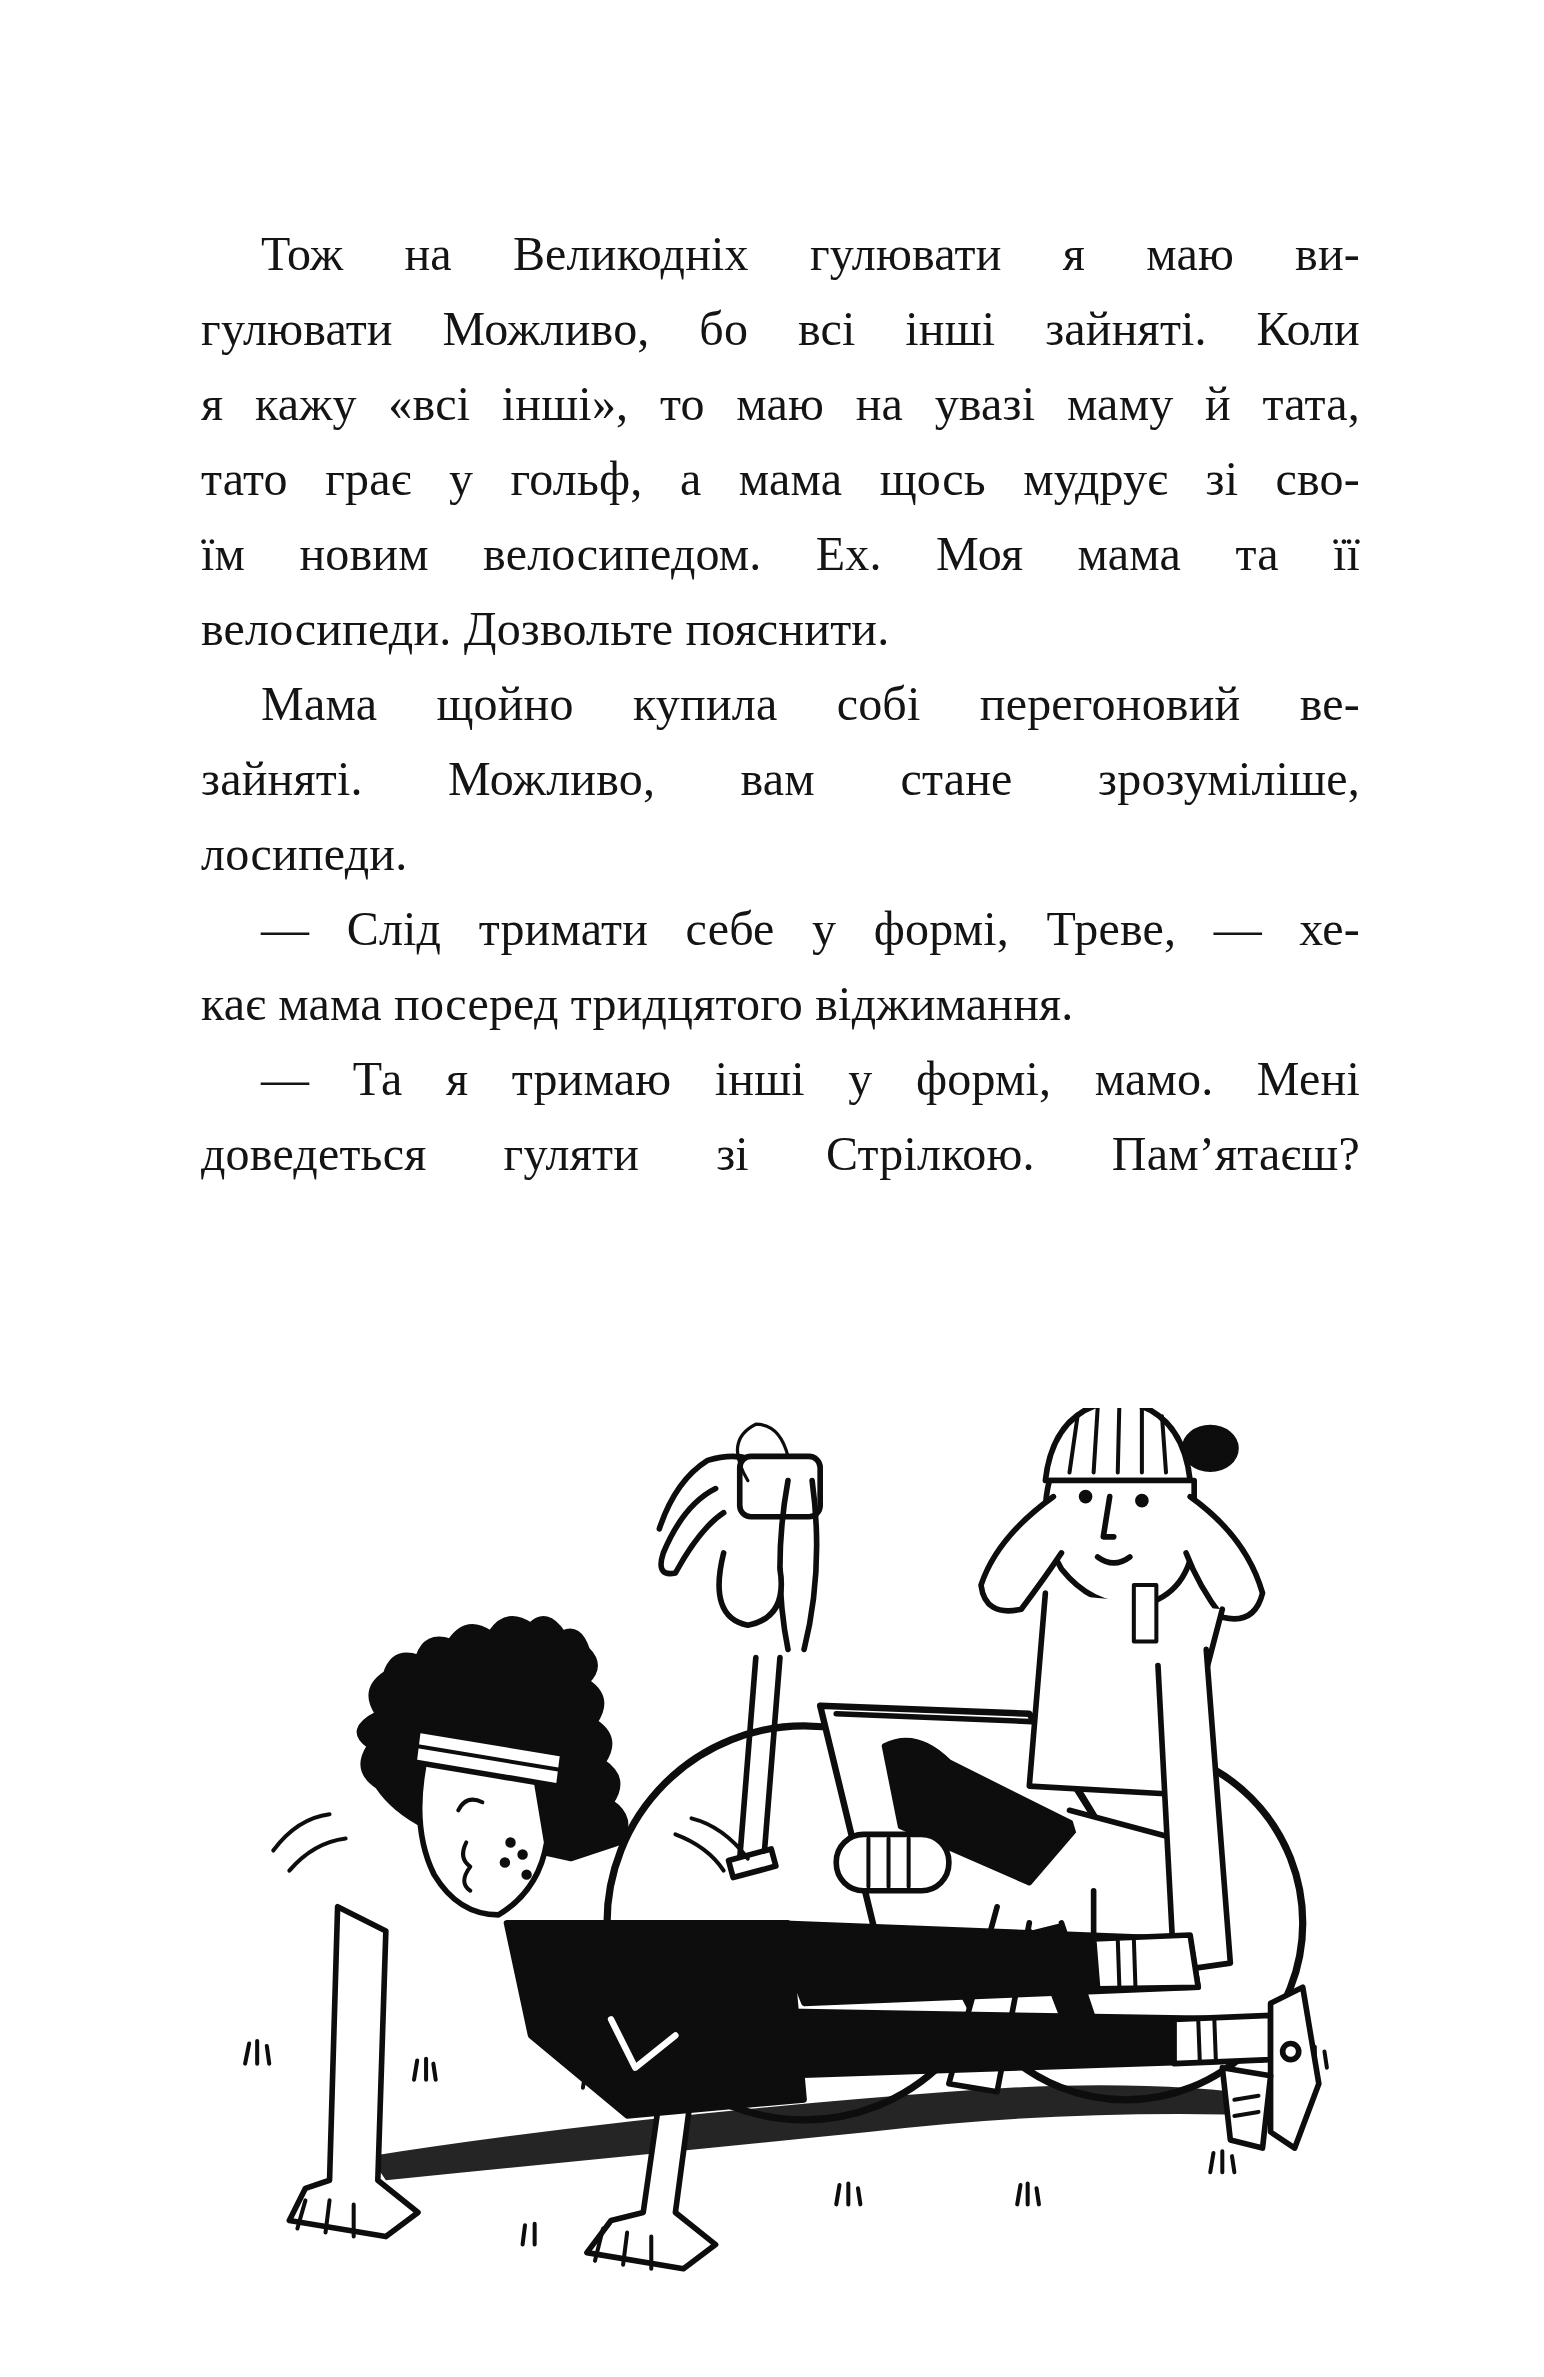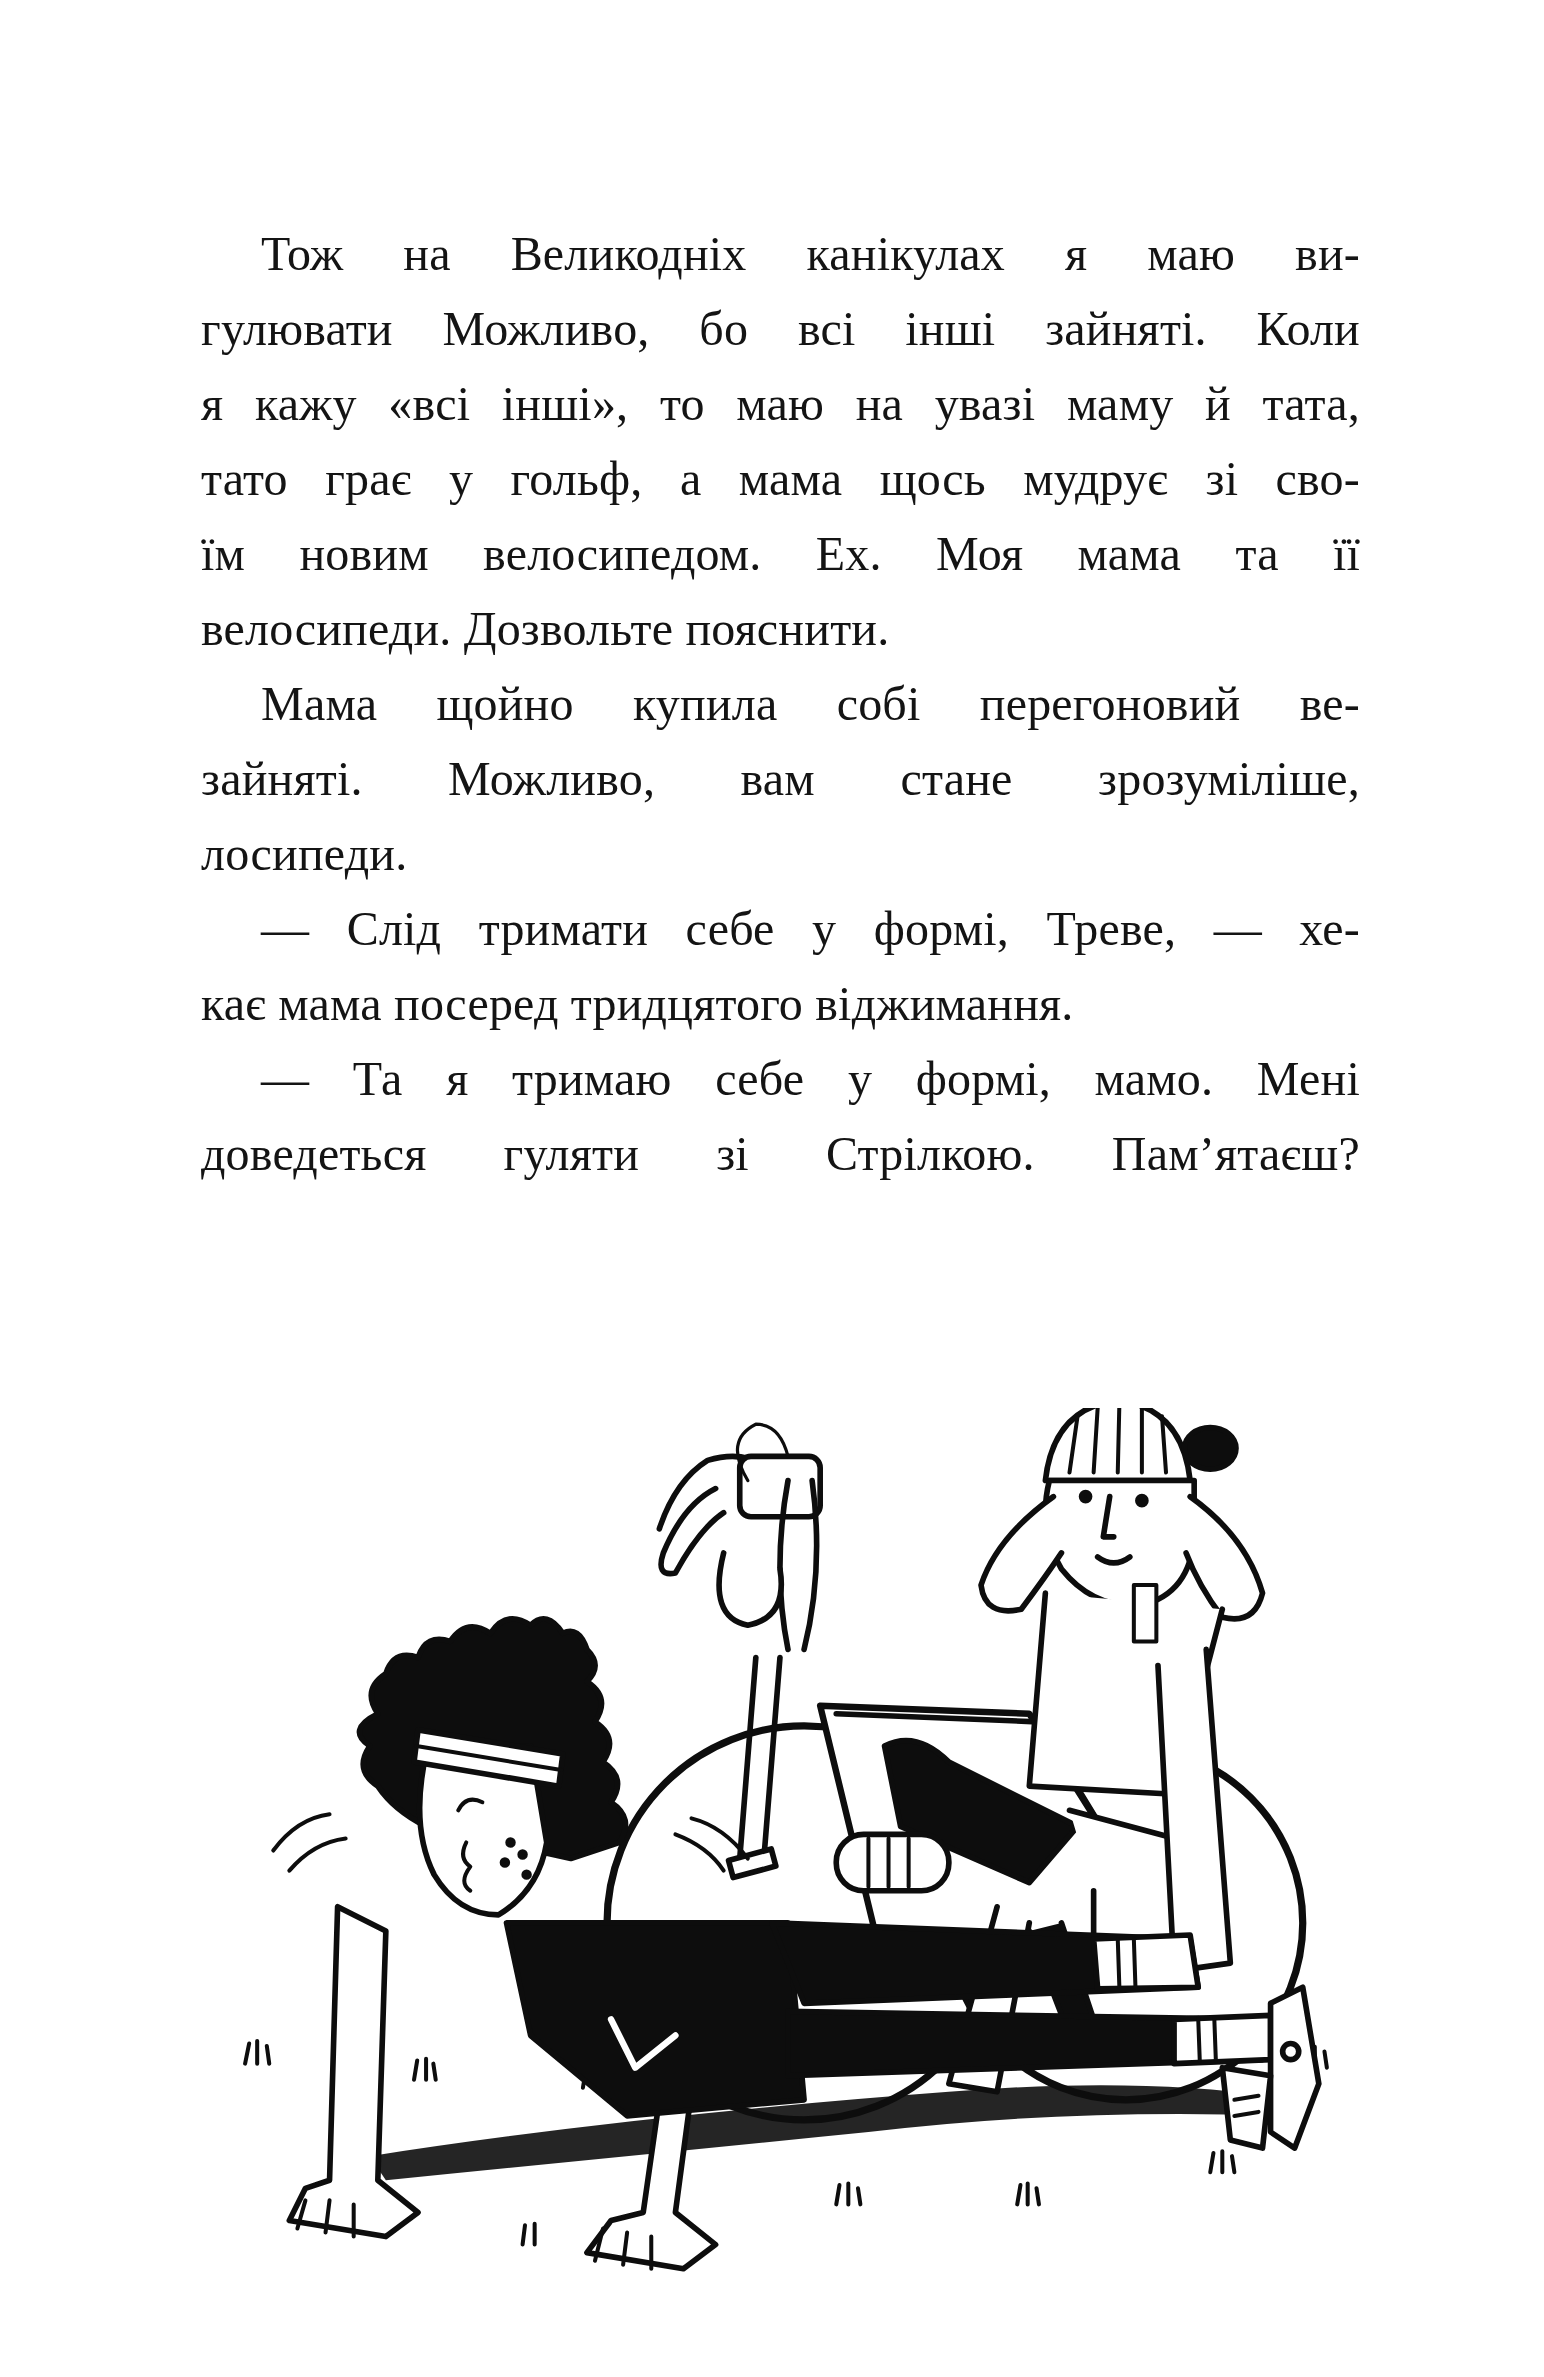--- a/index.html
+++ b/index.html
@@ -50,35 +50,35 @@
     }
     .illustration svg { width: 100%; height: 100%; display: block; }
   </style>
 </head>
 <body>
 
 <div class="page">
 
   <div class="text-block">
 
-    <span class="line indent">Тож на Великодніх канікулах я маю ви-</span>
+    <span class="line indent">Тож на Великодніх гулювати я маю ви-</span>
     <span class="line">гулювати Можливо, бо всі інші зайняті. Коли</span>
     <span class="line">я кажу «всі інші», то маю на увазі маму й тата,</span>
     <span class="line">тато грає у гольф, а мама щось мудрує зі сво-</span>
     <span class="line">їм новим велосипедом. Ех. Моя мама та її</span>
     <span class="line last">велосипеди. Дозвольте пояснити.</span>
 
     <span class="line indent">Мама щойно купила собі перегоновий ве-</span>
     <span class="line">зайняті. Можливо, вам стане зрозуміліше,</span>
     <span class="line last">лосипеди.</span>
 
     <span class="line indent">—  Слід тримати себе у формі, Треве, — хе-</span>
     <span class="line last">кає мама посеред тридцятого віджимання.</span>
 
-    <span class="line indent">— Та я тримаю себе у формі, мамо. Мені</span>
+    <span class="line indent">— Та я тримаю інші у формі, мамо. Мені</span>
     <span class="line">доведеться гуляти зі Стрілкою. Пам’ятаєш?</span>
   </div>
 
   <div class="illustration">
     <svg viewBox="0 0 1400 1100" xmlns="http://www.w3.org/2000/svg" fill="none" stroke="#0d0d0d" stroke-width="7" stroke-linecap="round" stroke-linejoin="round">
 
       <g>
         <path d="M180 930 Q500 880 900 850 Q1150 830 1330 860 L1320 880 Q1050 870 800 900 Q500 930 200 960 Z" fill="#0d0d0d" stroke="none" opacity="0.9"></path>
       </g>
 

